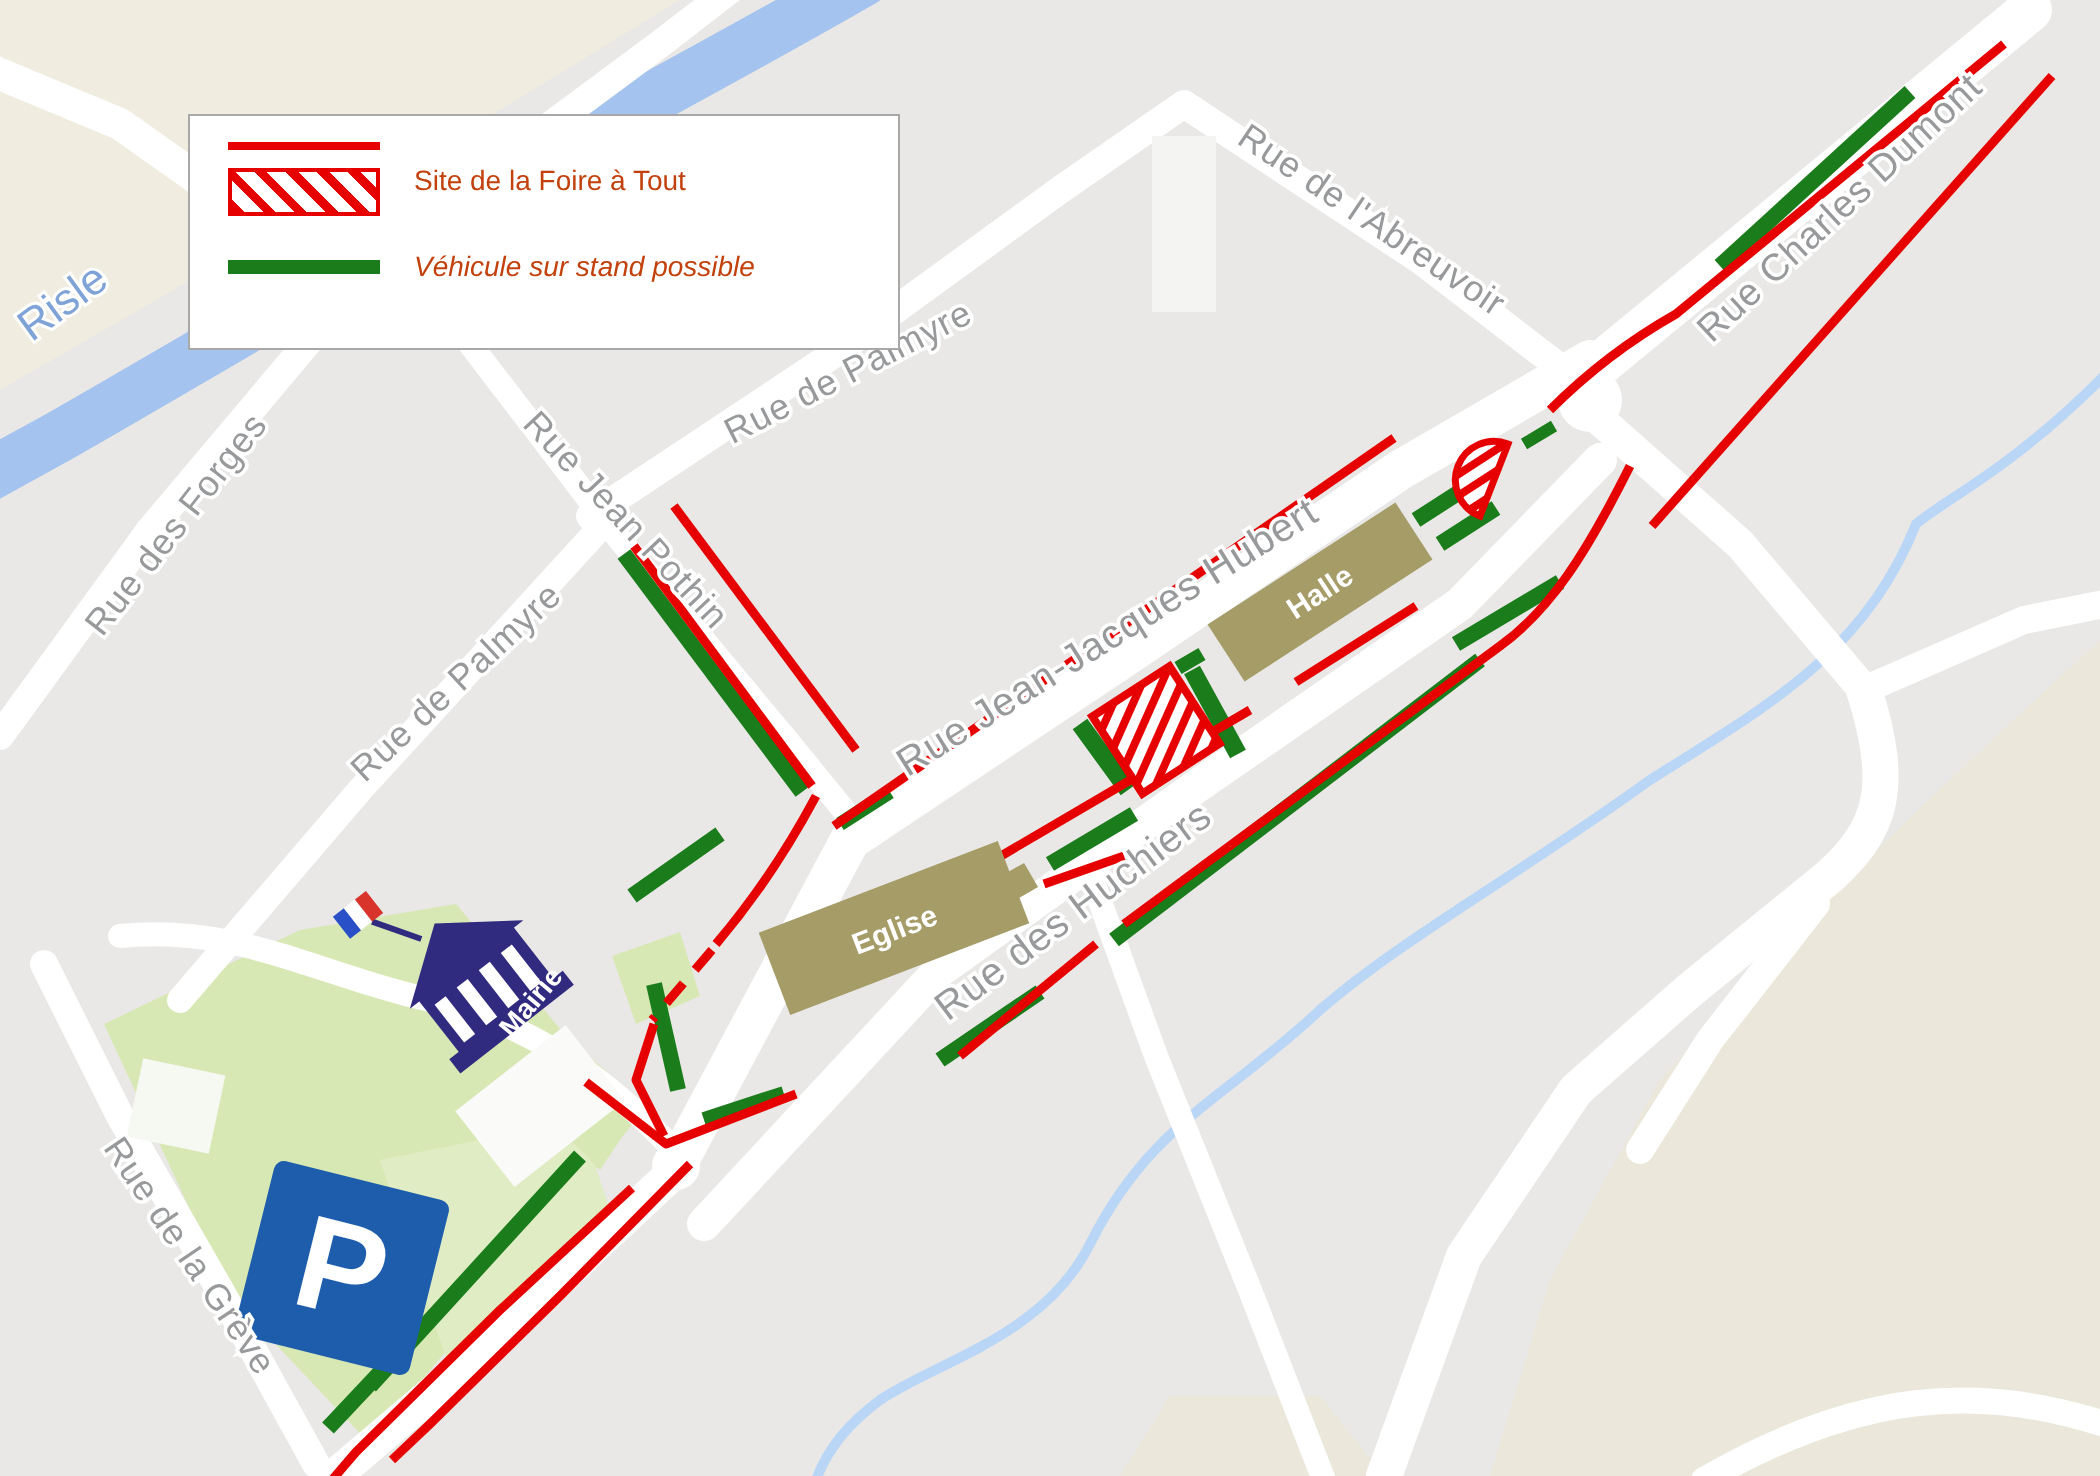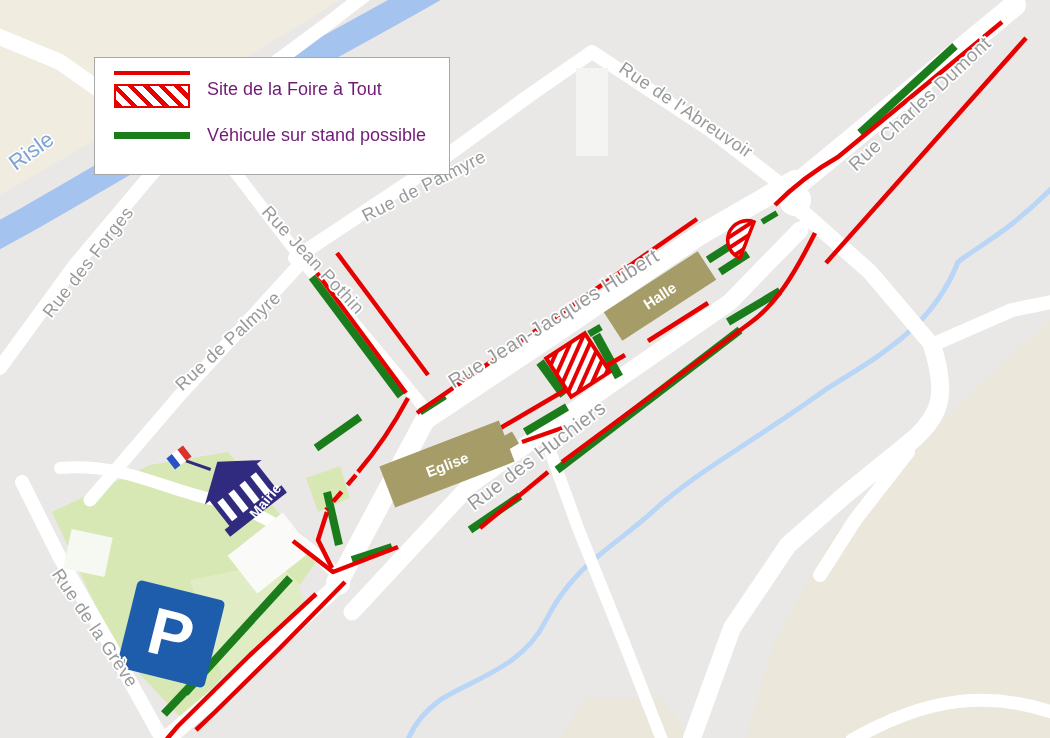--- a/index.html
+++ b/index.html
@@ -7,22 +7,22 @@
   #map-svg{position:absolute;left:0;top:0;}
   
   .legend{position:absolute;left:94px;top:57px;width:356px;height:118px;background:#ffffff;
           border:1px solid #a8a8a8;z-index:10;box-sizing:border-box;padding:13px 0 0 19px;}
   .legend-row{display:flex;align-items:center;margin-bottom:11px;}
   .swatch-col{width:76px;margin-right:17px;flex:0 0 76px;}
   .swatch-redline{height:4px;background:#e60000;margin-bottom:9px;}
   .swatch-hatch{height:20px;border:2px solid #e60000;
       background:repeating-linear-gradient(45deg,#e60000 0 4.5px,#ffffff 4.5px 11px);}
   .swatch-greenline{height:7px;background:#1b7c1b;}
-  .legend-label{font-size:18px;color:#701a75;white-space:nowrap;}
-  .r2{margin-top:17px;}
+  .legend-label{font-size:14px;color:#c2410c;white-space:nowrap;}
+  .r2{margin-top:17px;font-style:italic;}
   text{font-family:"Liberation Sans",sans-serif;}
   .street{fill:#97999b;stroke:#ffffff;stroke-width:3.5px;paint-order:stroke;letter-spacing:.5px;}
   .bldg-label{fill:#ffffff;font-weight:bold;}
 </style>
 </head>
 <body>
 
 <div id="stage">
 
 <svg id="map-svg" width="1050" height="738" viewBox="0 0 1050 738">

